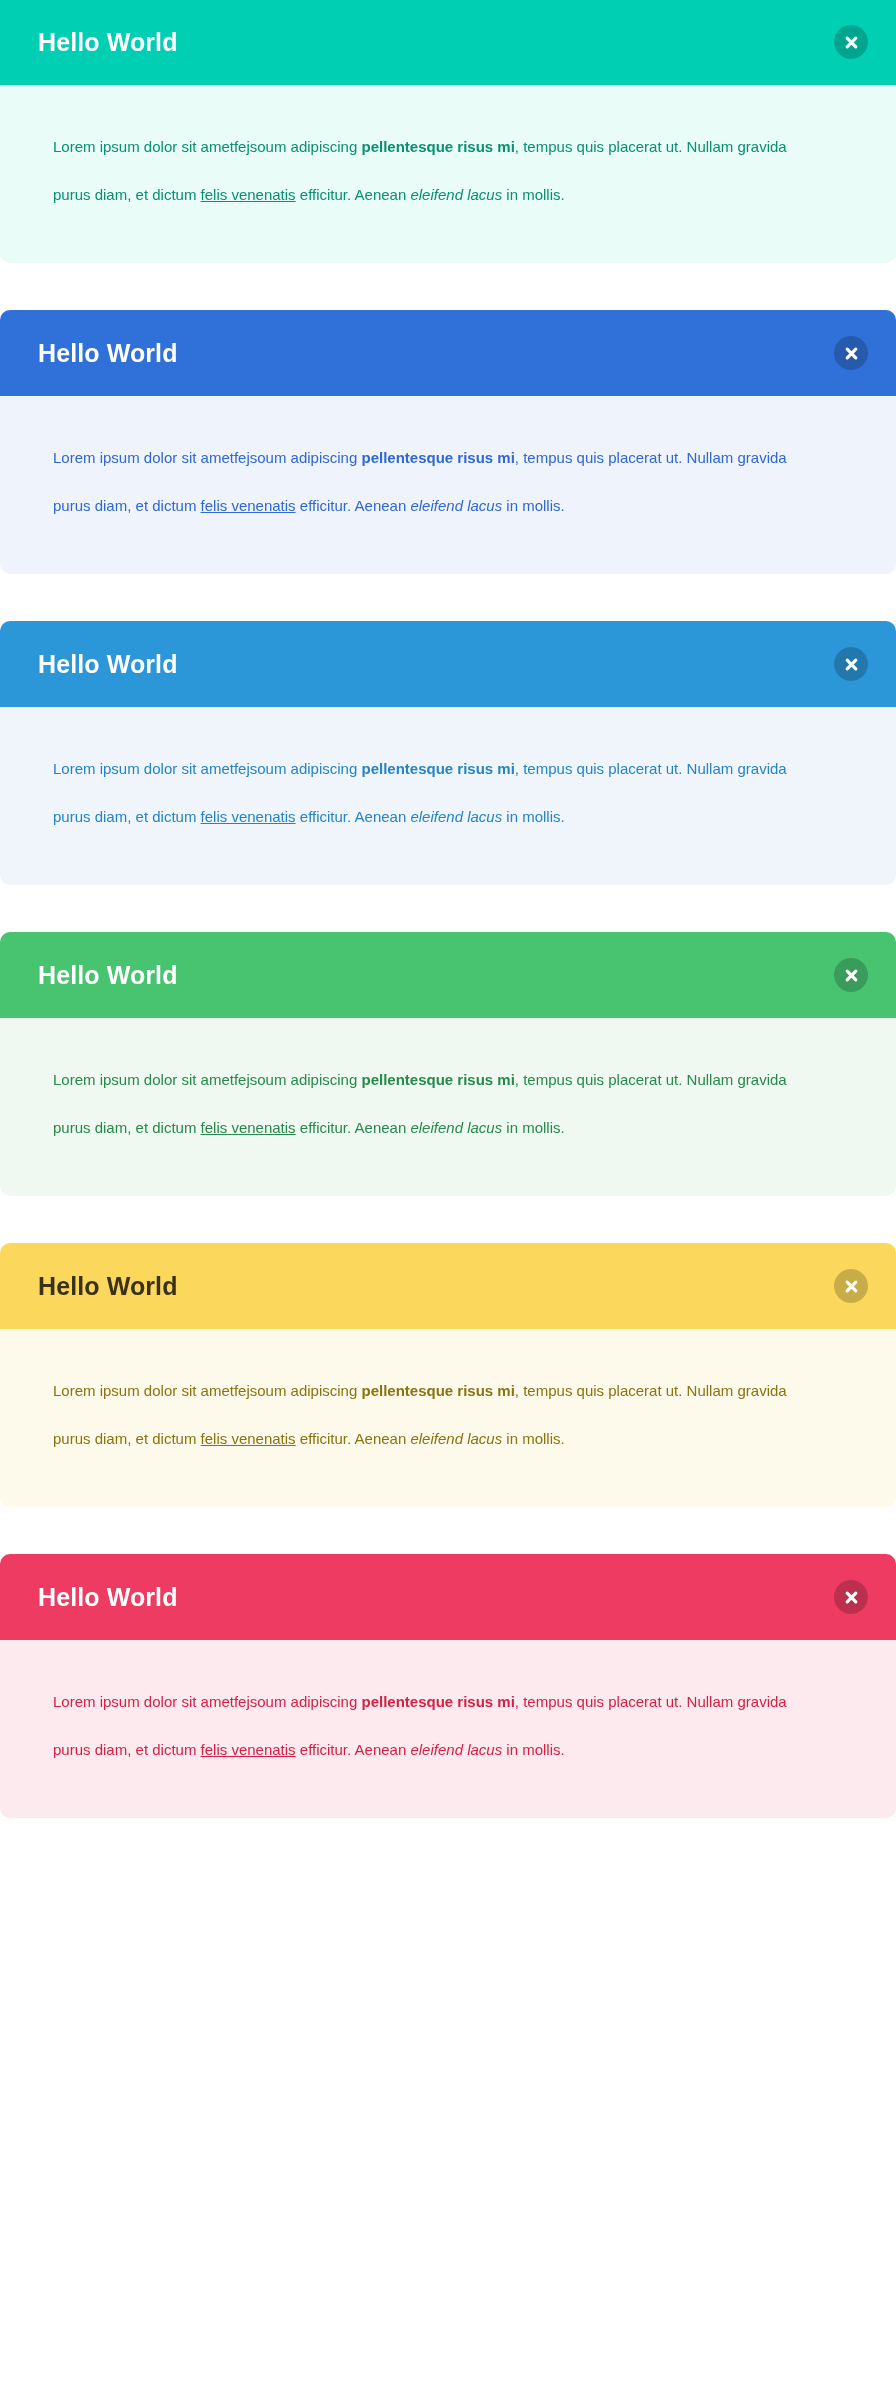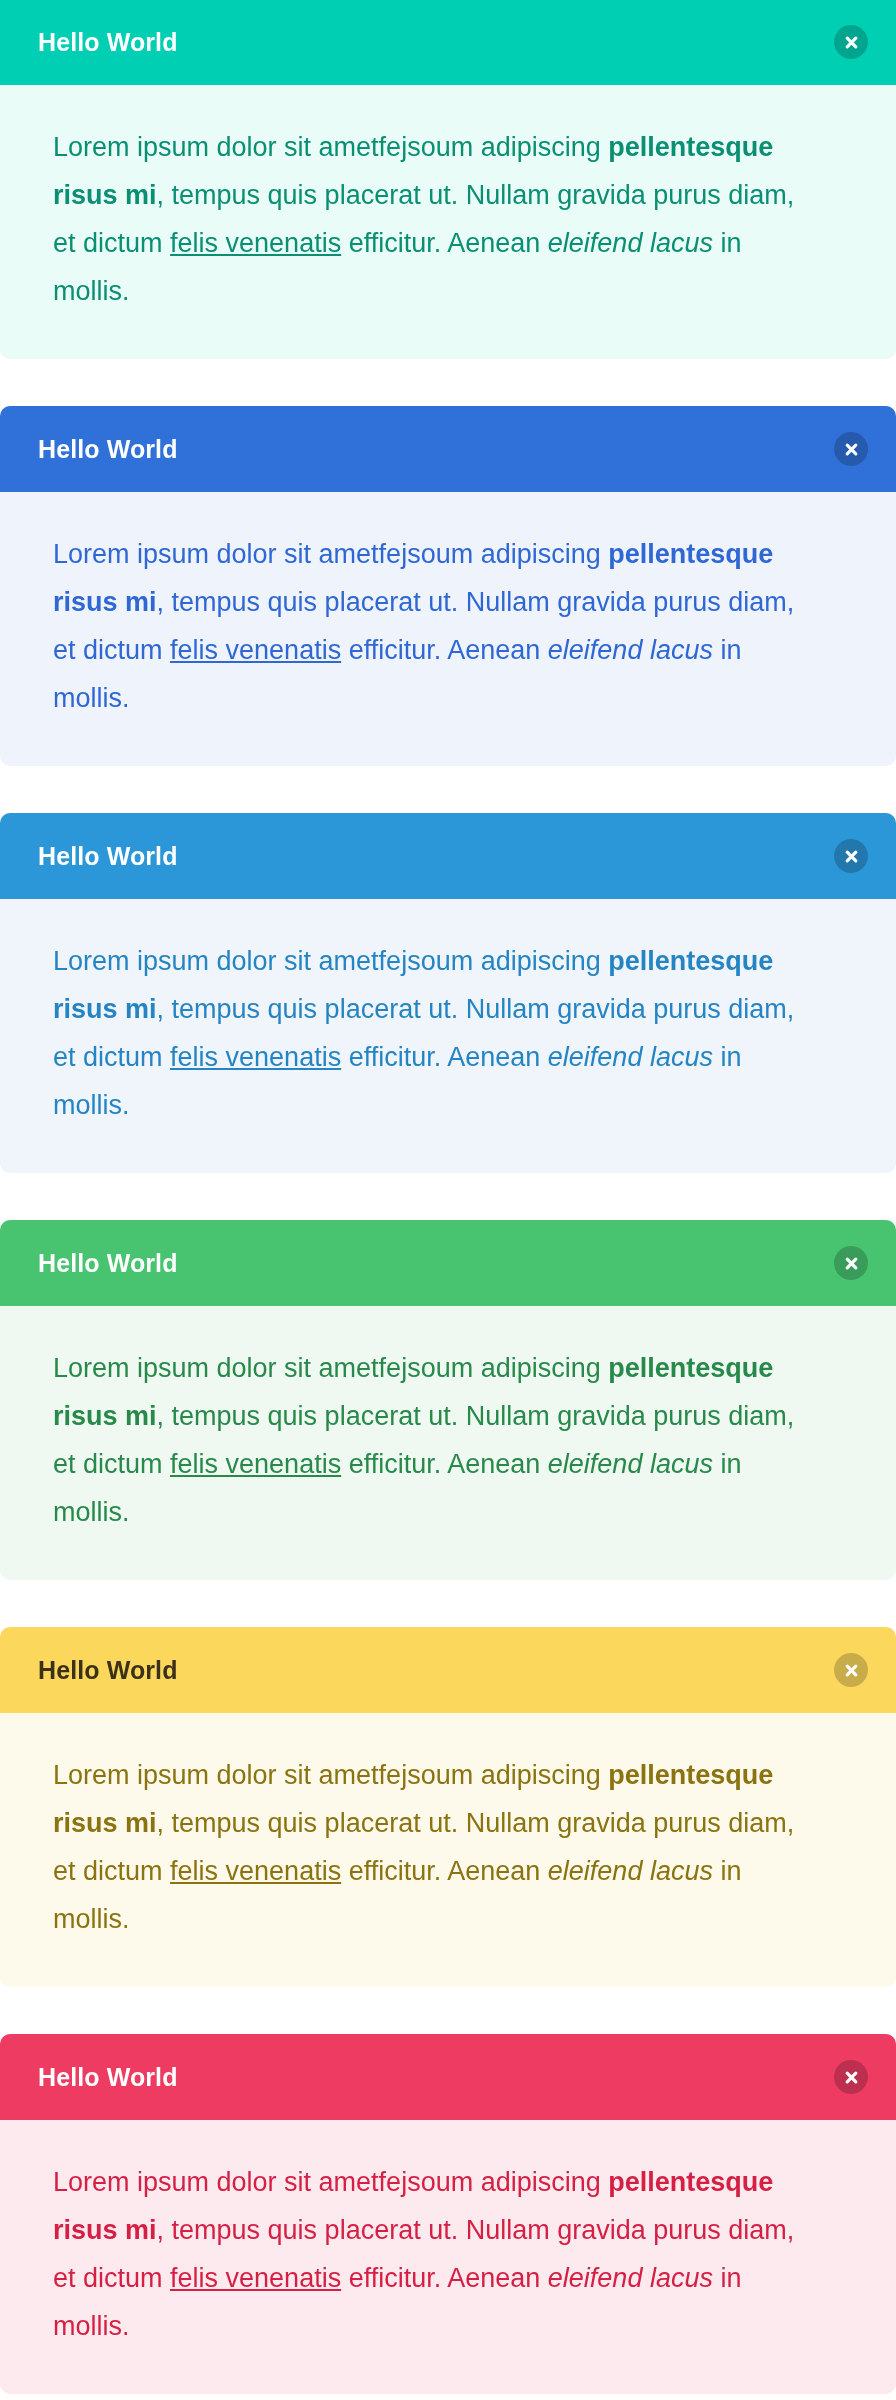--- a/index.html
+++ b/index.html
@@ -74,21 +74,21 @@
     stroke: #ffffff;
     stroke-width: 3.4;
     stroke-linecap: round;
   }
 
   .alert-body {
     padding: 38px 40px 44px 53px;
   }
   .alert-text {
     margin: 0;
-    font-size: 27px;
+    font-size: 15px;
     line-height: 48px;
     max-width: 770px;
   }
   .alert-text b { font-weight: bold; }
   .alert-text i { font-style: italic; }
   .alert-text a {
     text-decoration: underline;
     color: inherit;
     cursor: pointer;
   }

